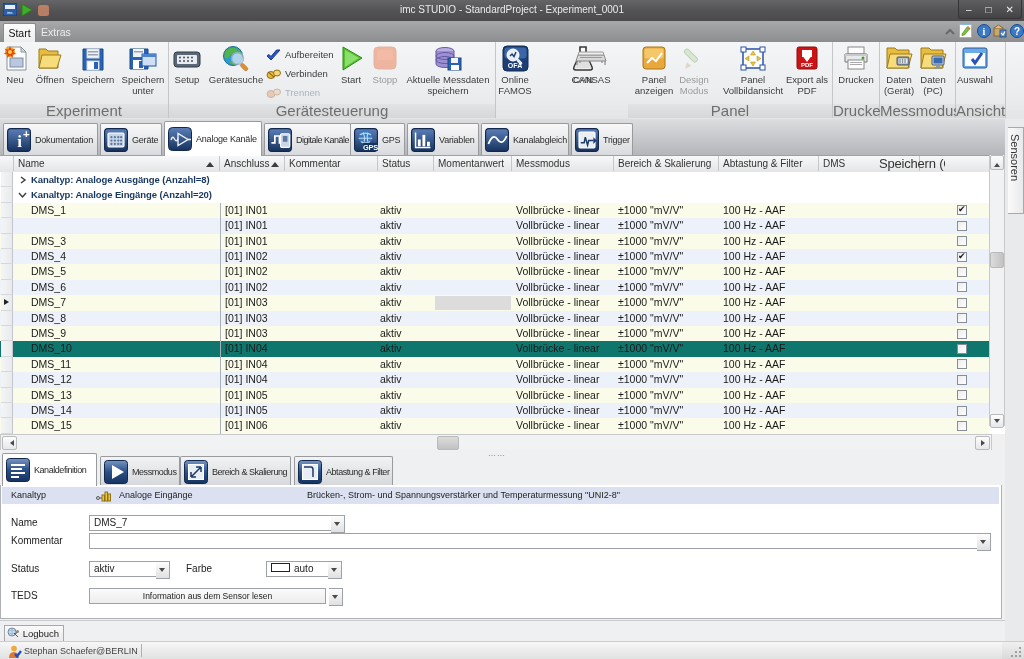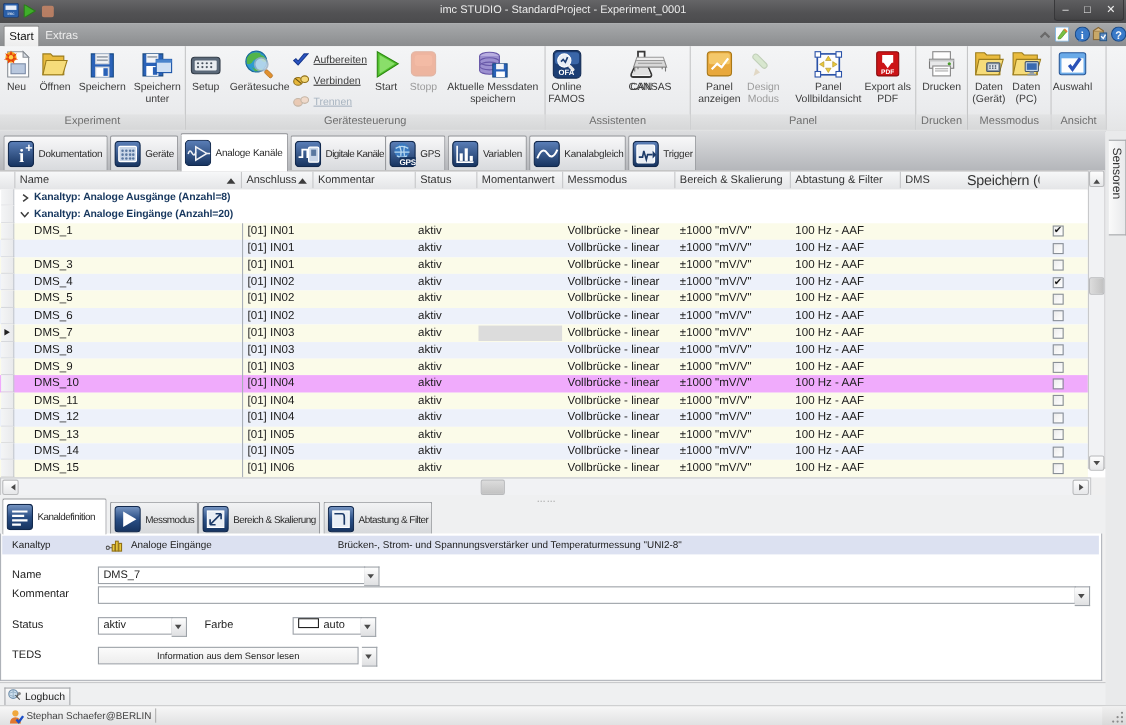--- a/index.html
+++ b/index.html
@@ -8,26 +8,26 @@
 #titlebar{left:0;top:0;width:1024px;height:21px;background:linear-gradient(#656567,#525254 55%,#4b4b4d);}
 #titlebar .title{width:100%;text-align:center;color:#ebebeb;font-size:10px;top:4px;left:0;}
 #winbtns{right:2px;top:0;width:62px;height:18px;background:linear-gradient(#5e5e60,#434345);border:1px solid #353537;border-top:none;border-radius:0 0 3px 3px;color:#ededed;display:flex;align-items:center;justify-content:space-around;font-size:10px;}
 
 #ribstrip{left:0;top:21px;width:1024px;height:21px;background:linear-gradient(#a7a9ab,#8b8d8f);}
 #tabStart{left:3px;top:23px;width:31px;height:19px;background:linear-gradient(#fdfdfd,#ececec);border:1px solid #8a8a8a;border-bottom:none;border-radius:2px 2px 0 0;text-align:center;line-height:19px;color:#111;}
 #tabExtras{left:40px;top:23px;width:32px;height:19px;text-align:center;line-height:19px;color:#ececec;}
 
 #ribbon{left:0;top:42px;width:1024px;height:77px;background:linear-gradient(#f4f5f6,#ebecee 70%,#e4e5e6);border-bottom:1px solid #b7b8b9;}
 .rgroup{position:absolute;top:0;height:76px;border-right:1px solid #c5c6c7;}
-.rgroup .glabel{position:absolute;bottom:0;left:0;width:100%;height:14px;background:linear-gradient(#e2e3e4,#d6d7d8);color:#6e6e6e;text-align:center;line-height:14px;font-size:10px;}
+.rgroup .glabel{position:absolute;bottom:0;left:0;width:100%;height:14px;background:linear-gradient(#e2e3e4,#d6d7d8);color:#6e6e6e;text-align:center;line-height:14px;font-size:15px;}
 .rbtn{position:absolute;top:3px;text-align:center;color:#3c3c3c;font-size:9.5px;line-height:11px;white-space:nowrap;}
 .rbtn .ric{display:block;margin:0 auto 2px auto;}
 .rbtn.gray{color:#9b9b9b;}
 
-.sbtn{position:absolute;left:0;height:18px;color:#3c3c3c;font-size:9.5px;line-height:18px;white-space:nowrap;text-decoration:underline;}
+.sbtn{position:absolute;left:0;height:18px;color:#3c3c3c;font-size:9.5px;line-height:18px;white-space:nowrap;}
 .sbtn .sic{display:inline-block;vertical-align:middle;margin-right:4px;}
 
 #doctabs{left:0;top:119px;width:1005px;height:36px;background:linear-gradient(#dcdddf,#b4b6ba);}
 .dtab{position:absolute;top:4px;height:31px;background:linear-gradient(#f8f8f9,#d8dadd);border:1px solid #989a9e;border-bottom:none;border-radius:2px 2px 0 0;display:flex;align-items:center;padding:0 6px 0 3px;color:#2b2b2b;white-space:nowrap;font-size:9px;letter-spacing:-0.2px;overflow:hidden;}
 .dtab.active{top:2px;height:34px;background:#fff;z-index:3;}
 .dtab svg{margin-right:4px;flex:0 0 auto;}
 
 #tbl{left:0;top:155px;width:1005px;height:278px;background:#fff;border-top:1px solid #a0a0a0;}
 #thead{position:absolute;left:0;top:0;width:989px;height:16px;background:linear-gradient(#f7f8f9,#e4e5e7);border-bottom:1px solid #b8b9bb;}
 .hc{position:absolute;top:0;height:15px;line-height:16px;padding-left:4px;border-right:1px solid #c6c7c9;color:#333;overflow:hidden;white-space:nowrap;font-size:10px;}
@@ -111,23 +111,20 @@
     <circle cx="7" cy="7" r="6.5" fill="#3a7ac8" stroke="#1a4a88"></circle>
     <text x="7" y="11" font-size="10" font-weight="bold" fill="#fff" text-anchor="middle">?</text>
   </svg>
 
 <div id="ribbon" class="abs">
   <div class="rgroup" style="left:0;width:168px">
       <div class="glabel">Experiment</div>
     </div>
   <div class="rgroup" style="left:169px;width:326px">
       <div class="glabel">Gerätesteuerung</div>
-    </div>
-  <div class="rgroup" style="left:496px;width:131px">
-      <div class="glabel">Assistenten</div>
     </div>
   <div class="rgroup" style="left:628px;width:204px">
       <div class="glabel">Panel</div>
     </div>
   <div class="rgroup" style="left:833px;width:46px">
       <div class="glabel">Drucken</div>
     </div>
   <div class="rgroup" style="left:880px;width:75px">
       <div class="glabel">Messmodus</div>
     </div>
@@ -506,21 +503,21 @@
 <div class="row" style="top:170.0px;background:#fbfbe9">
       <div class="rh"></div>
       <div class="cell" style="left:31px;width:180px">DMS_9</div>
       <div class="cell" style="left:225px;width:58px">[01] IN03</div>
       <div class="cell" style="left:380px;width:52px">aktiv</div>
       <div class="cell" style="left:516px;width:96px">Vollbrücke - linear</div>
       <div class="cell" style="left:618px;width:99px">±1000 "mV/V"</div>
       <div class="cell" style="left:723px;width:94px">100 Hz - AAF</div>
       <div class="cbx"></div>
     </div>
-<div class="row" style="top:185.4px;background:#f0abfc">
+<div class="row" style="top:185.4px;background:#0f766e">
       <div class="rh"></div>
       <div class="cell" style="left:31px;width:180px">DMS_10</div>
       <div class="cell" style="left:225px;width:58px">[01] IN04</div>
       <div class="cell" style="left:380px;width:52px">aktiv</div>
       <div class="cell" style="left:516px;width:96px">Vollbrücke - linear</div>
       <div class="cell" style="left:618px;width:99px">±1000 "mV/V"</div>
       <div class="cell" style="left:723px;width:94px">100 Hz - AAF</div>
       <div class="cbx"></div>
     </div>
 <div class="row" style="top:200.8px;background:#fbfbe9">

